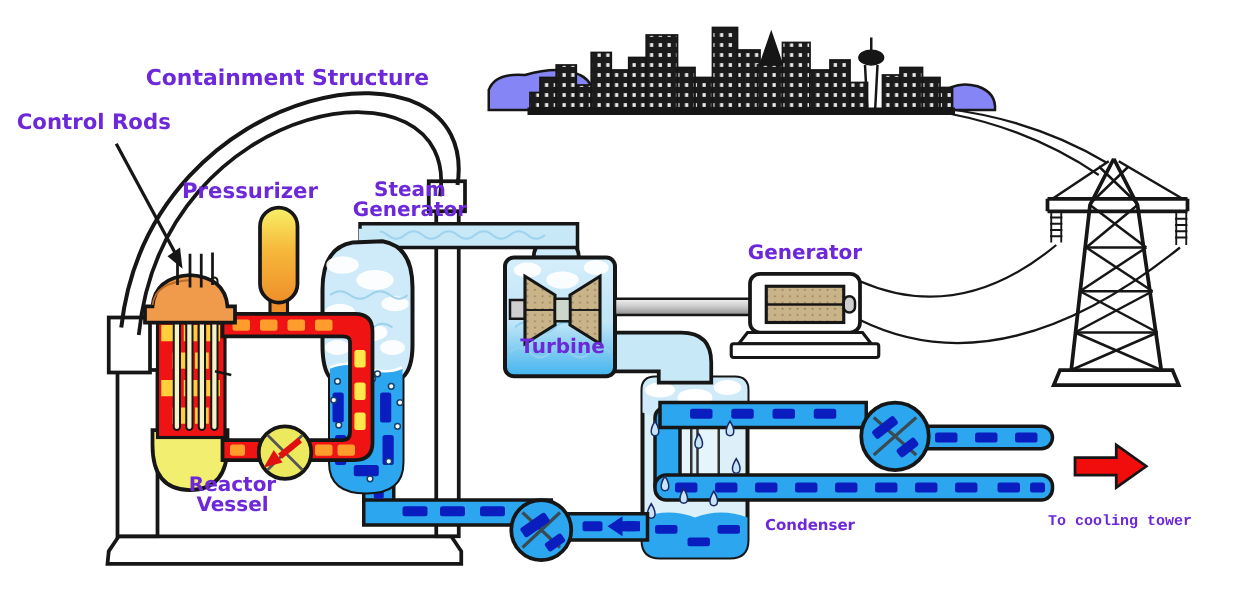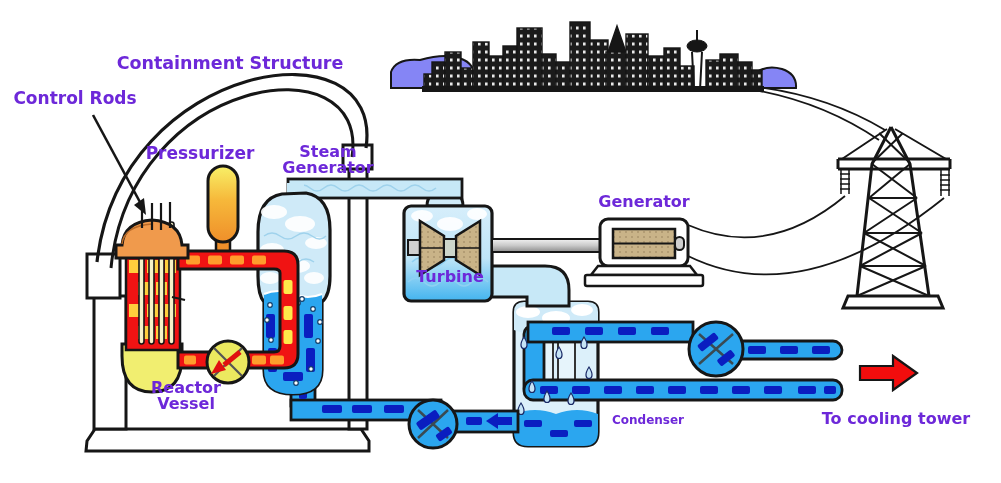--- a/index.html
+++ b/index.html
@@ -346,14 +346,14 @@
   <div class="lbl ctr" style="left:100px;top:55px;width:260px;font-size:17.5px;">Containment Structure</div>
   <div class="lbl ctr" style="left:10px;top:90px;width:130px;font-size:17px;">Control Rods</div>
   <div class="lbl ctr" style="left:140px;top:145px;width:120px;font-size:17px;">Pressurizer</div>
   <div class="lbl ctr" style="left:273px;top:144px;width:110px;font-size:16px;">Steam
 Generator</div>
   <div class="lbl ctr" style="left:110px;top:380px;width:86px;font-size:16px;margin-left:33px;">Reactor
 Vessel</div>
   <div class="lbl ctr" style="left:412px;top:269px;width:76px;font-size:16px;">Turbine</div>
   <div class="lbl ctr" style="left:596px;top:194px;width:96px;font-size:16px;">Generator</div>
   <div class="lbl ctr" style="left:598px;top:414px;width:100px;font-size:12px;">Condenser</div>
-  <div class="lbl ctr" style="left:806px;top:411px;width:180px;font-size:16px;">To cooling tower</div>
+  <div class="lbl ctr" style="left:806px;top:411px;width:180px;font-size:12px;font-family:Liberation Mono, monospace;">To cooling tower</div>
 </div>
 
 </body></html>

